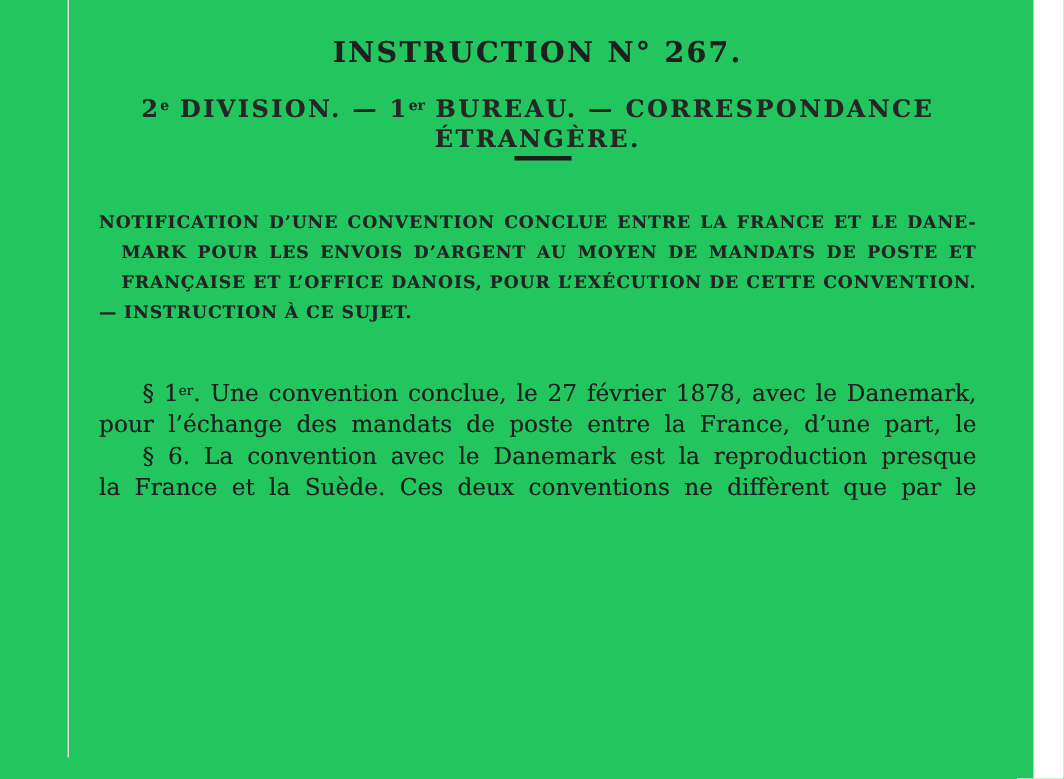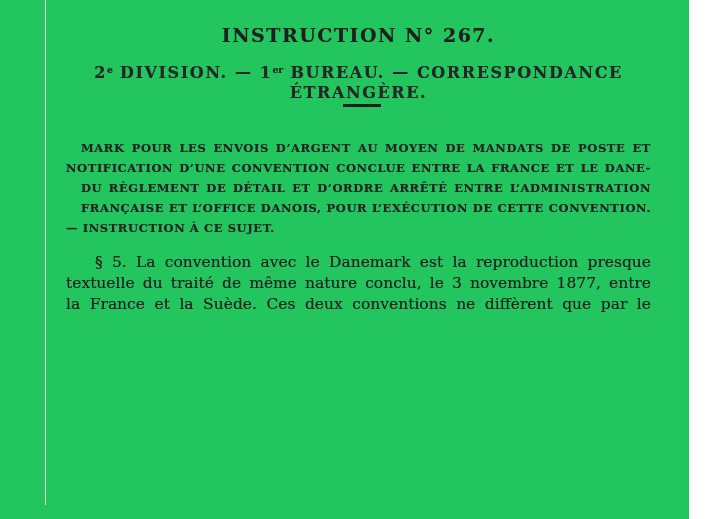--- a/index.html
+++ b/index.html
@@ -88,25 +88,25 @@
 
 <div class="page">
   <div class="artifact-v"></div>
   <div class="content">
     <h1 class="title">INSTRUCTION N° 267.</h1>
     <div class="subtitle">
         <div class="line ctr"><span>2</span><sup>e</sup><span> DIVISION. — 1</span><sup>er</sup><span> BUREAU. — CORRESPONDANCE ÉTRANGÈRE.</span></div>
       </div>
     <div class="divider"></div>
     <div class="notice">
+        <div class="line j"><span>NOTIFICATION D’UNE CONVENTION CONCLUE ENTRE LA FRANCE ET LE DANE-</span></div>
         <div class="line j hang"><span>MARK POUR LES ENVOIS D’ARGENT AU MOYEN DE MANDATS DE POSTE ET</span></div>
-        <div class="line j"><span>NOTIFICATION D’UNE CONVENTION CONCLUE ENTRE LA FRANCE ET LE DANE-</span></div>
-        <div class="line j hang"><span>DU RÈGLEMENT DE DÉTAIL ET D’ORDRE ARRÊTÉ ENTRE L’ADMINISTRATION</span></div>
         <div class="line j hang"><span>FRANÇAISE ET L’OFFICE DANOIS, POUR L’EXÉCUTION DE CETTE CONVENTION.</span></div>
         <div class="line"><span>— INSTRUCTION À CE SUJET.</span></div>
       </div>
     <div class="body-text">
-        <div class="line j ind"><span>§ 5. La convention avec le Danemark est la reproduction presque</span></div>
-        <div class="line j"><span>textuelle du traité de même nature conclu, le 3 novembre 1877, entre</span></div>
+        <div class="line j ind"><span>§ 1</span><sup>er</sup><span>. Une convention conclue, le 27 février 1878, avec le Danemark,</span></div>
+        <div class="line j"><span>pour l’échange des mandats de poste entre la France, d’une part, le</span></div>
+        <div class="line j ind"><span>§ 6. La convention avec le Danemark est la reproduction presque</span></div>
         <div class="line j"><span>la France et la Suède. Ces deux conventions ne diffèrent que par le</span></div>
       </div>
   </div>
 </div>
 
 </body></html>

